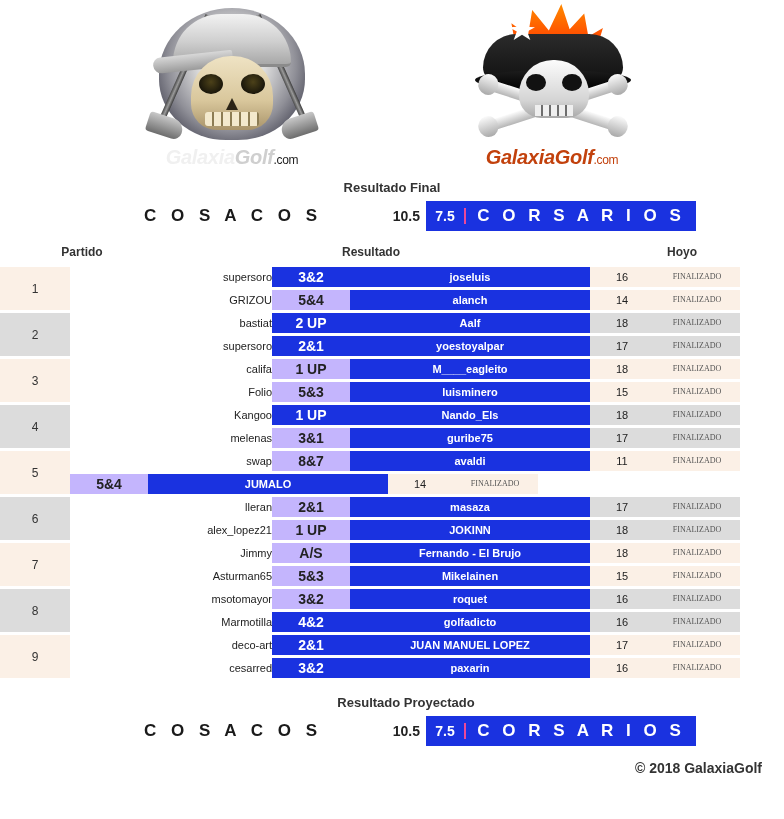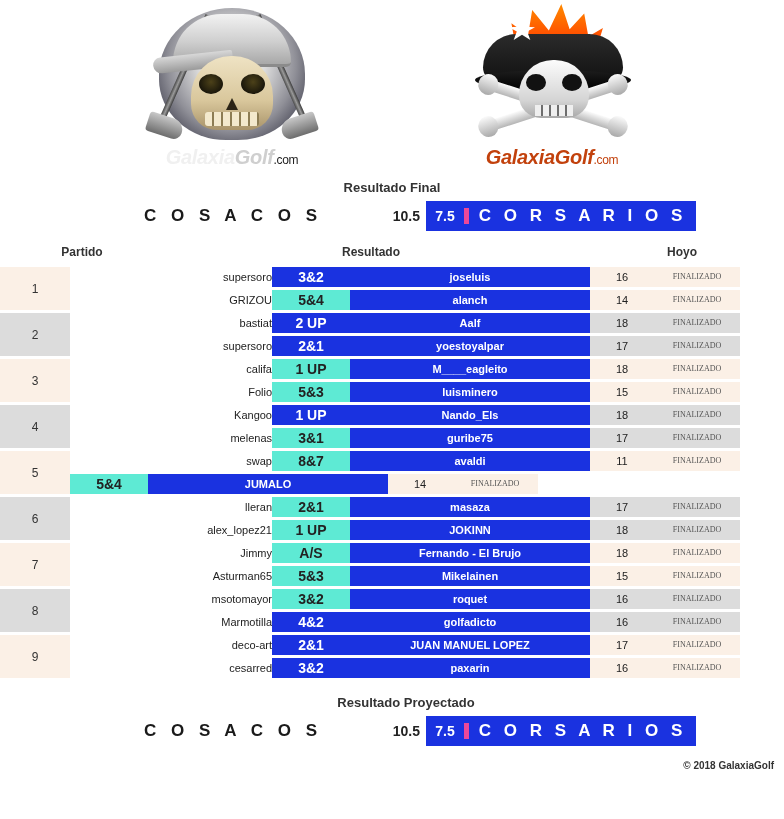--- a/index.html
+++ b/index.html
@@ -241,21 +241,21 @@
     background: #1a32e0;
     display: flex;
     align-items: center;
   }
   .score-right {
     width: 38px;
     text-align: center;
     font-size: 14px;
     font-weight: bold;
     color: #ffffff;
-    border-right: 5px solid #ec4899;
+    border-right: 2px solid #ec4899;
   }
   .team-right {
     flex: 1;
     text-align: center;
     font-size: 17px;
     font-weight: bold;
     letter-spacing: 4px;
     color: #ffffff;
   }
   
@@ -306,21 +306,21 @@
   }
   .res {
     width: 78px;
     text-align: center;
     font-size: 14px;
     font-weight: bold;
     height: 20px;
     line-height: 20px;
   }
   .res.win  { background: #1a32e0; color: #ffffff; }
-  .res.lose { background: #5eead4; color: #222; }
+  .res.lose { background: #c4b5fd; color: #222; }
   .p-right {
     width: 240px;
     text-align: center;
     font-size: 11px;
     font-weight: bold;
     height: 20px;
     line-height: 20px;
   }
   .p-right.win  { background: #1a32e0; color: #ffffff; }
   .hoyo {
@@ -340,23 +340,23 @@
     color: #555;
     height: 20px;
     line-height: 20px;
     font-family: Liberation Serif, serif;
   }
   .estado.shade-a { background: #fbf0e6; }
   .estado.shade-b { background: #dcdcdc; }
 
   .footer {
     text-align: right;
-    padding-right: 10px;
+    padding-right: 22px;
     margin-top: 14px;
-    font-size: 10px;
+    font-size: 14px;
     font-weight: bold;
     color: #333;
   }
 </style>
 </head>
 <body>
 
 <div class="logos">
 
   <div class="logo-wrap">

